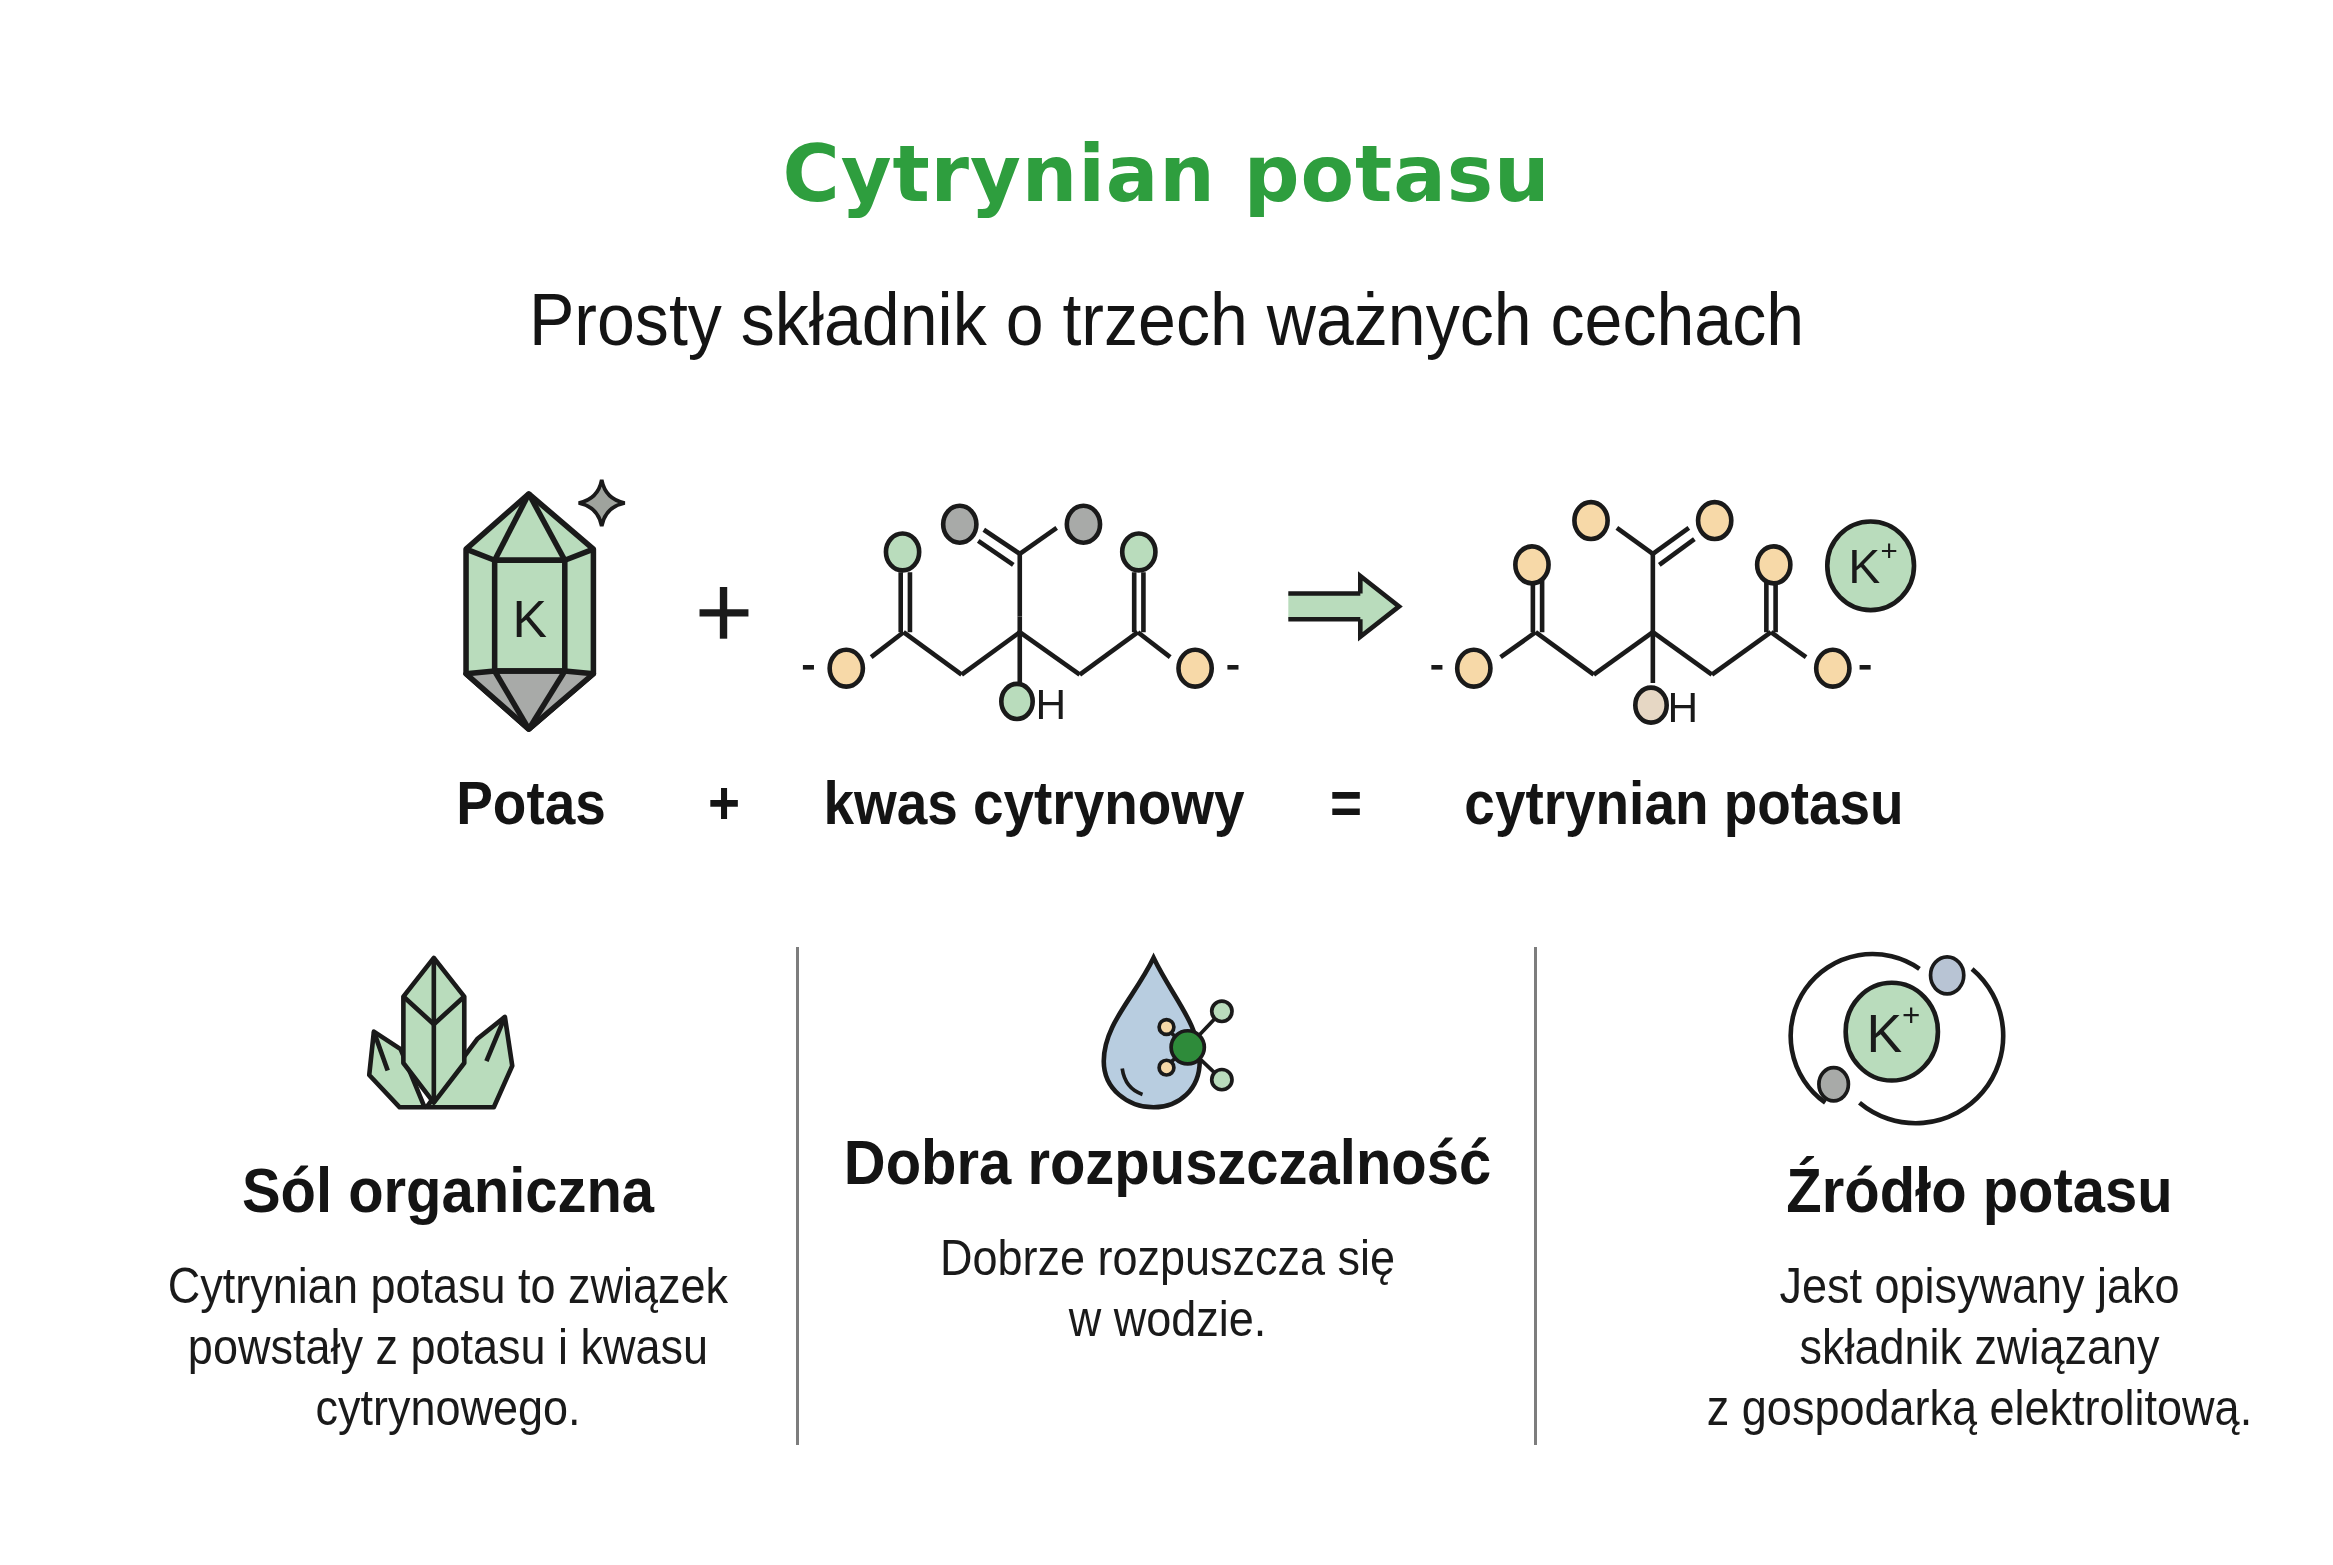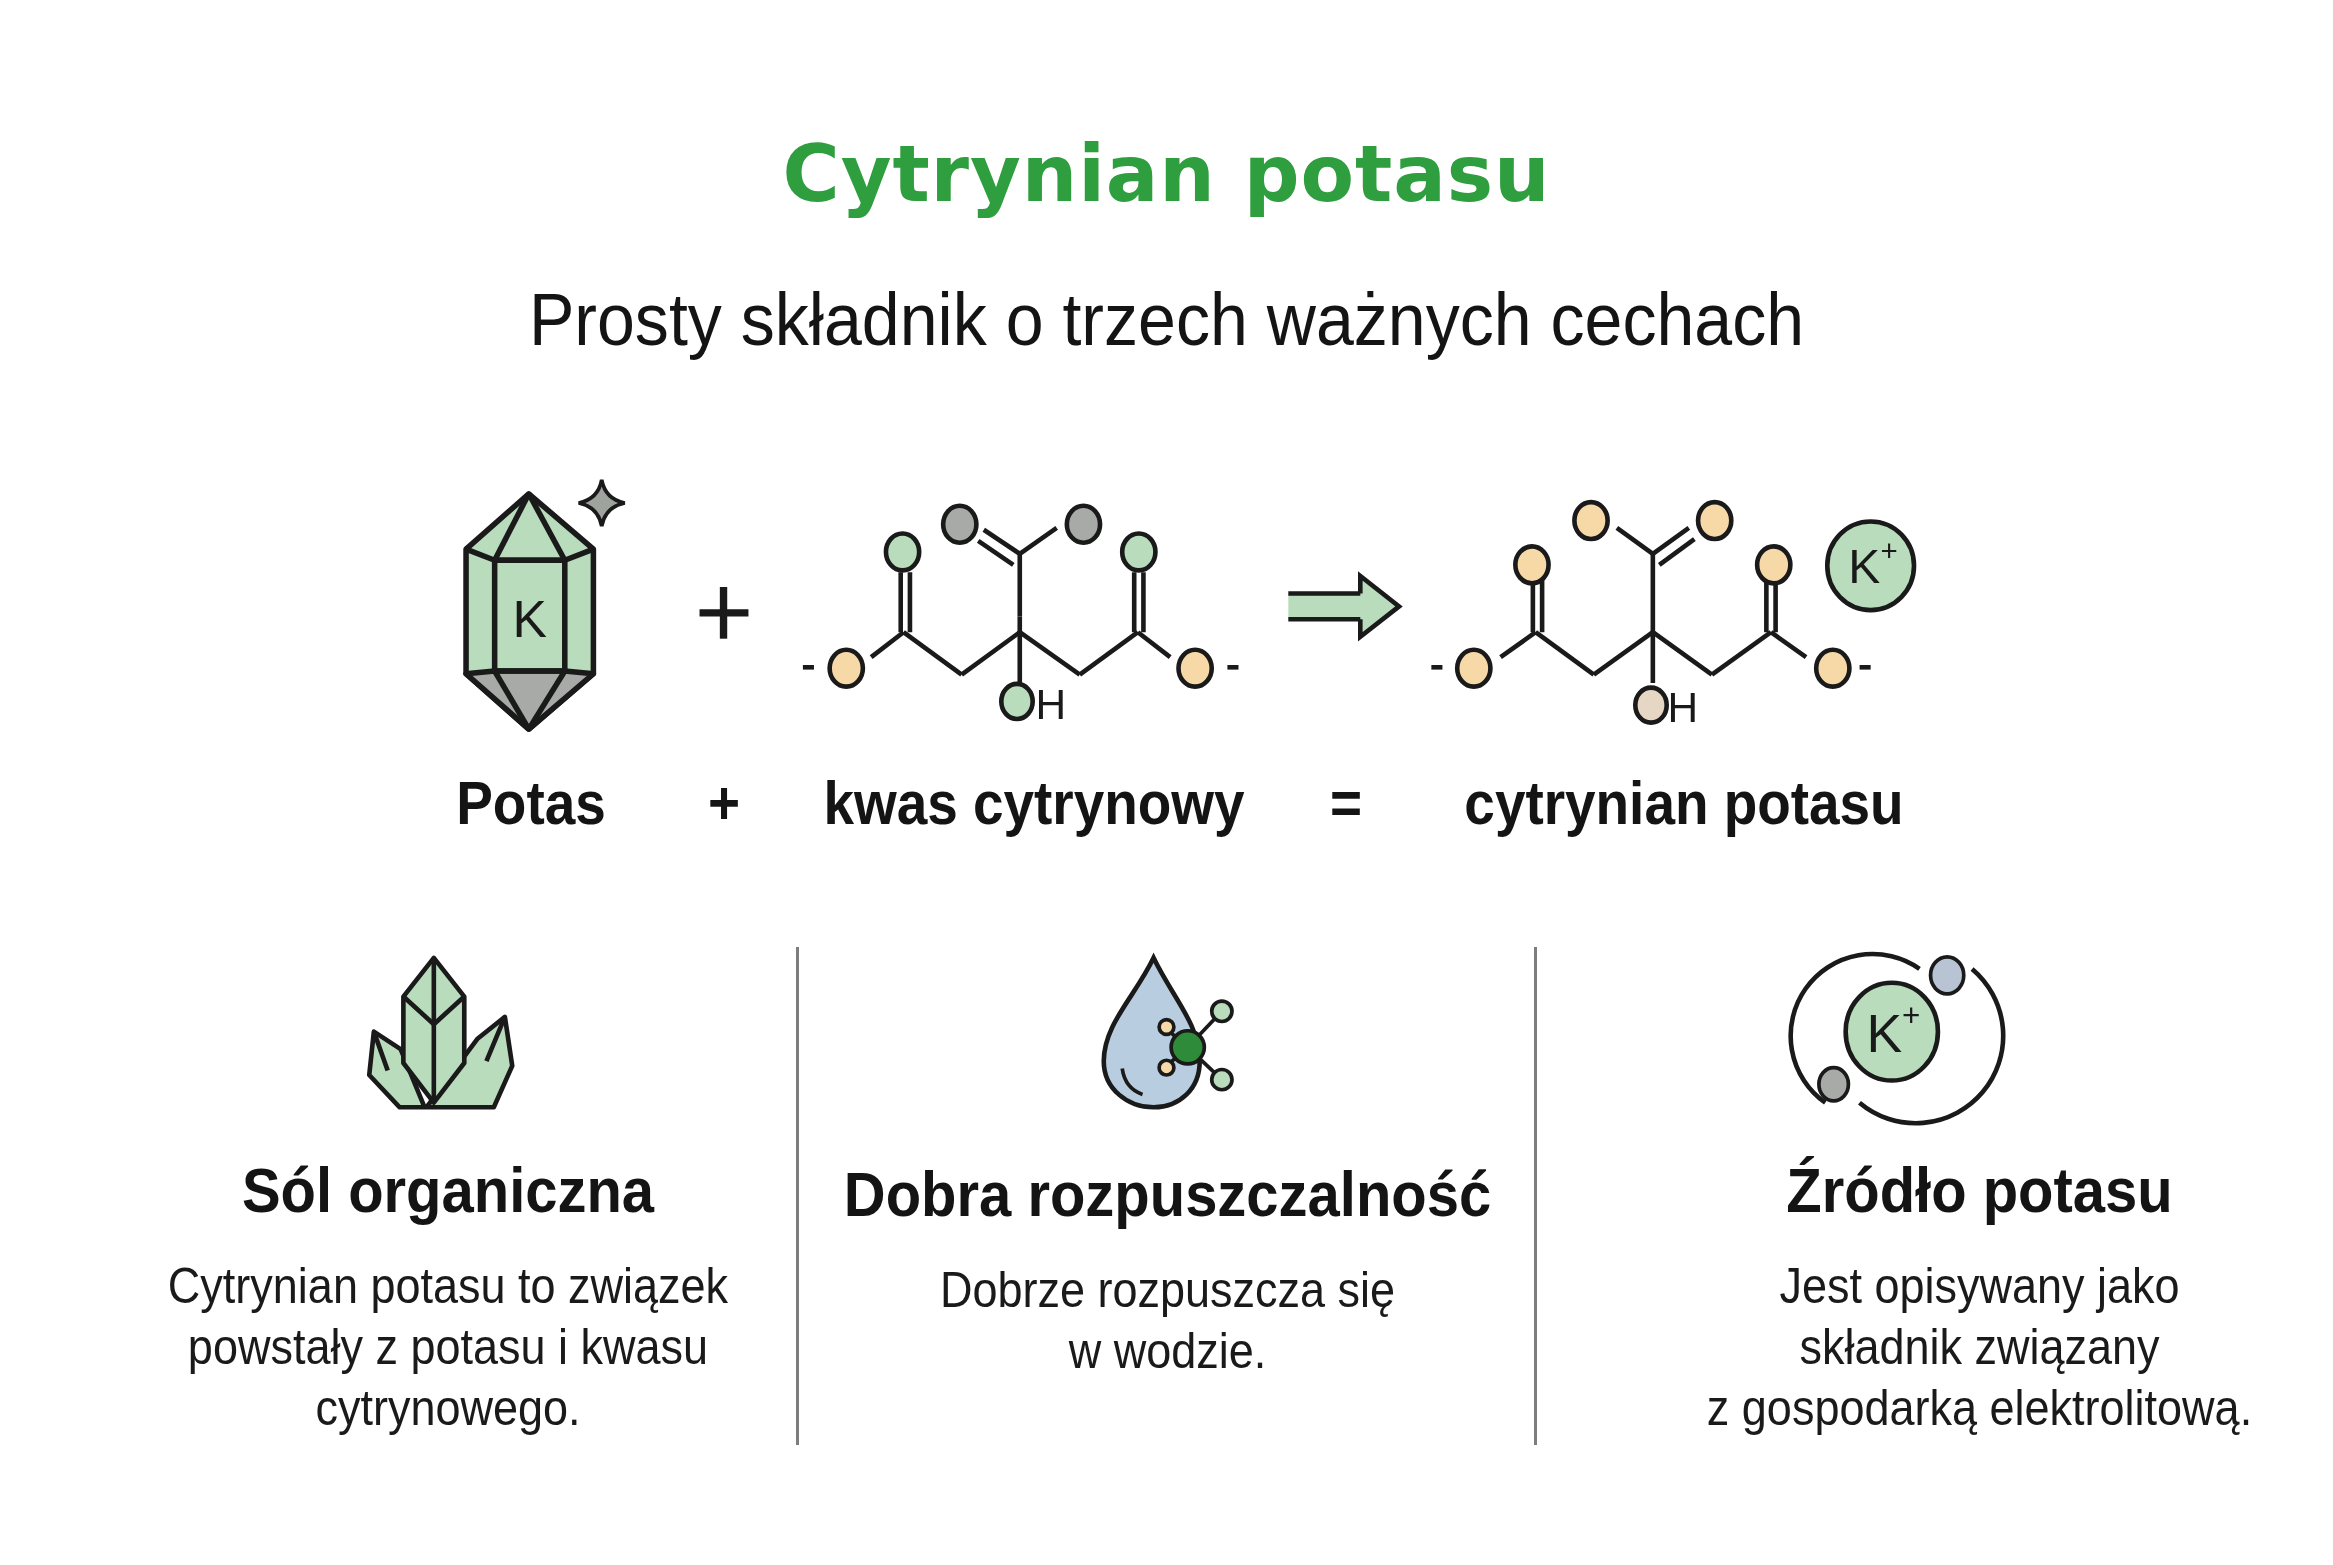--- a/index.html
+++ b/index.html
@@ -177,21 +177,21 @@
 
 <div class="abs" style="left:88px;width:720px;top:1154px;">
   <div class="heading">Sól organiczna</div>
   <div class="desc" style="margin-top:29.5px;">
     <div>Cytrynian potasu to związek</div>
     <div>powstały z potasu i kwasu</div>
     <div>cytrynowego.</div>
   </div>
 </div>
 
-<div class="abs" style="left:803px;width:729px;top:1158px;">
+<div class="abs" style="left:803px;width:729px;top:1126px;">
   <div class="heading">Dobra rozpuszczalność</div>
   <div class="desc" style="margin-top:29.5px;">
     <div>Dobrze rozpuszcza się</div>
     <div>w wodzie.</div>
   </div>
 </div>
 
 <div class="abs" style="left:1624px;width:711px;top:1154px;">
   <div class="heading">Źródło potasu</div>
   <div class="desc" style="margin-top:29.5px;">

